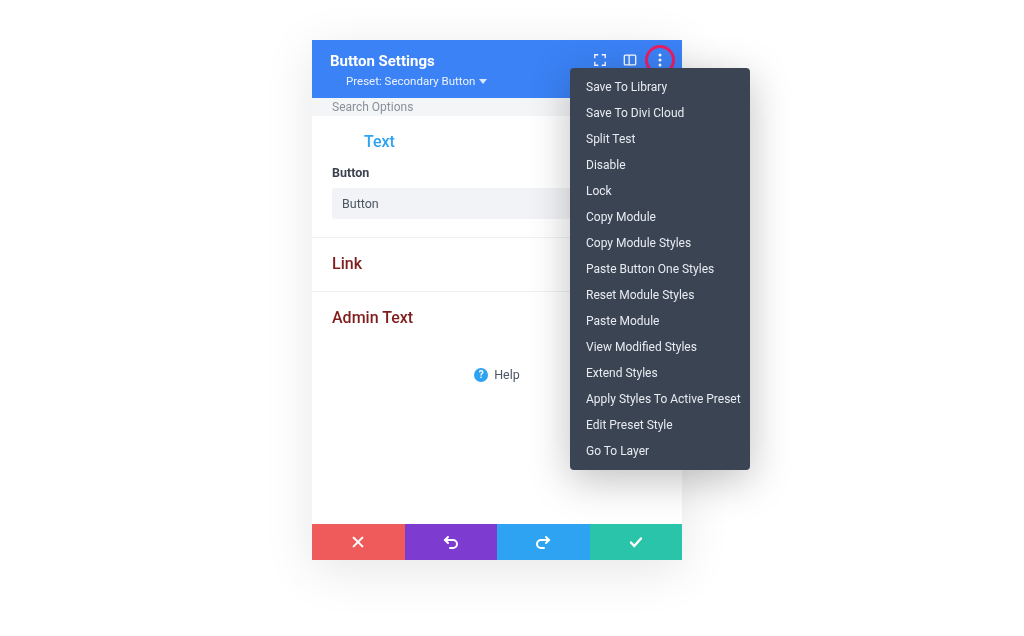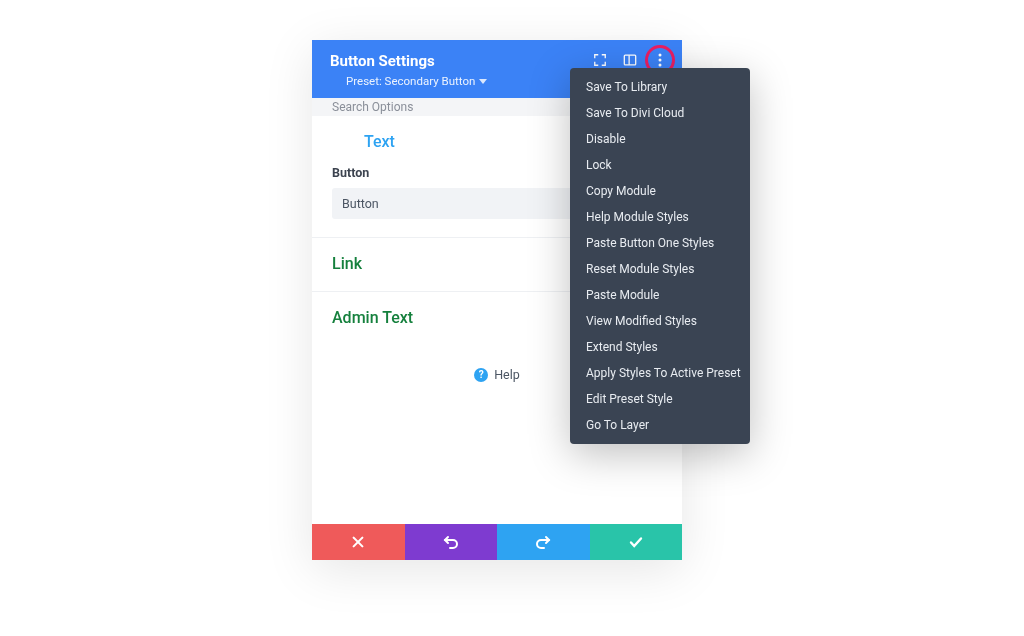--- a/index.html
+++ b/index.html
@@ -98,21 +98,21 @@
     padding: 16px 20px 18px 20px;
   }
   .section-title-open {
     color: #2ea3f2;
     font-size: 16px;
     font-weight: 500;
     margin-bottom: 14px;
     margin-left: 32px;
   }
   .section-title-closed {
-    color: #15803d;
+    color: #7f1d1d;
     font-size: 16px;
     font-weight: 500;
   }
   .field-label {
     font-size: 12.5px;
     font-weight: 700;
     color: #3c434f;
     margin-bottom: 8px;
   }
   .field-input {
@@ -274,24 +274,25 @@
           <path d="M3 8.5l3.2 3.5L13 4.5"></path>
         </svg>
     </div>
   </div>
 
 </div>
 
 <div class="context-menu">
   <div class="menu-item">Save To Library</div>
   <div class="menu-item">Save To Divi Cloud</div>
+  <div class="menu-item">Split Test</div>
   <div class="menu-item">Disable</div>
   <div class="menu-item">Lock</div>
   <div class="menu-item">Copy Module</div>
-  <div class="menu-item">Help Module Styles</div>
+  <div class="menu-item">Copy Module Styles</div>
   <div class="menu-item">Paste Button One Styles</div>
   <div class="menu-item">Reset Module Styles</div>
   <div class="menu-item">Paste Module</div>
   <div class="menu-item">View Modified Styles</div>
   <div class="menu-item">Extend Styles</div>
   <div class="menu-item">Apply Styles To Active Preset</div>
   <div class="menu-item">Edit Preset Style</div>
   <div class="menu-item">Go To Layer</div>
 </div>
 

